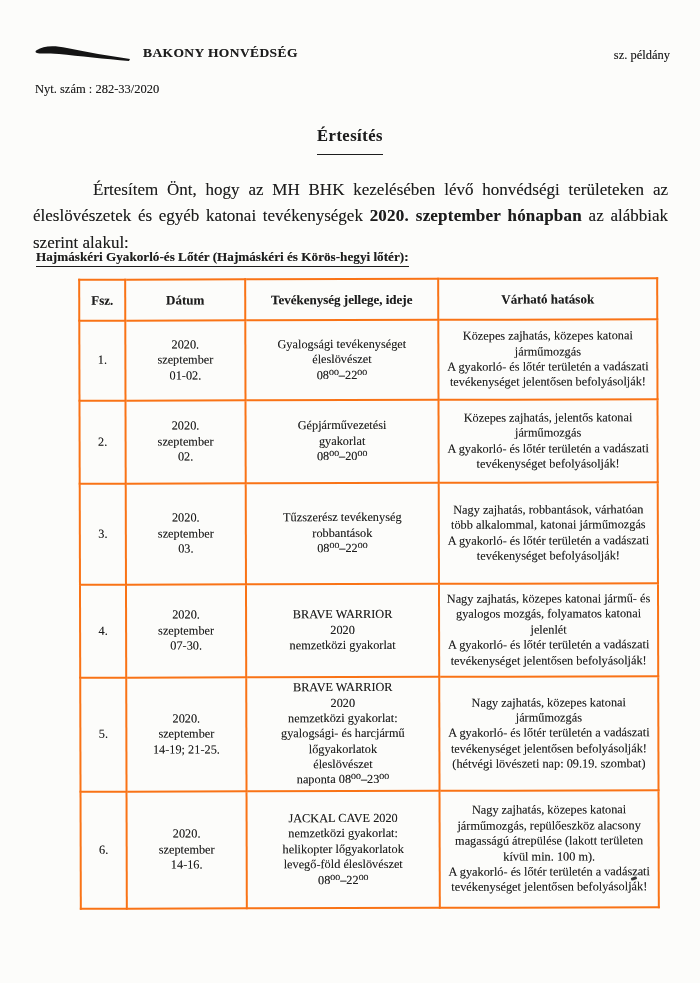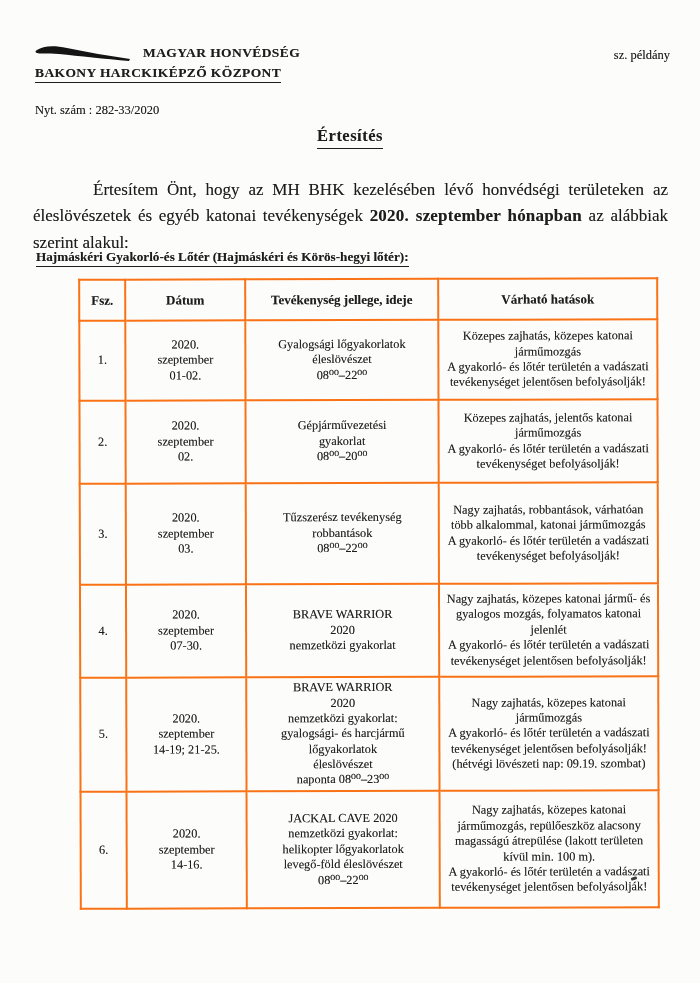--- a/index.html
+++ b/index.html
@@ -40,21 +40,21 @@
   .copy-label { font-size: 12.5px; margin-top: 4px; }
 
   
   .doc-title-wrap { position: absolute; top: 126px; left: 0; right: 0; text-align: center; }
   .doc-title {
     display: inline-block;
     font-weight: bold;
     font-size: 16.5px;
     letter-spacing: 0.5px;
     border-bottom: 1.7px solid #1d1d1d;
-    padding-bottom: 2px;
+    padding-bottom: 8px;
   }
 
   
   .intro {
     position: absolute;
     top: 177px; left: 33px; right: 32px;
     font-size: 17px;
     line-height: 1.55;
     text-align: justify;
     text-indent: 60px;
@@ -110,23 +110,22 @@
 <body>
 
 <div class="page">
 
   <div class="letterhead">
     <div class="lh-left">
       <div class="org-row">
         <svg class="swoosh" viewBox="0 0 98 18" aria-hidden="true">
           <path d="M2,6 C8,2 18,1 32,4 C52,8 74,12 95,15 L94,17 C70,15 44,12 24,10 C12,9 4,10 2,9 C0,8.5 0,7 2,6 Z" fill="#141414"></path>
         </svg>
-        <span class="org1">MAGYAR HONVÉDSÉG</span>
+        <span class="org1">BAKONY HONVÉDSÉG</span>
       </div>
-      <span class="org2">BAKONY HARCKIKÉPZŐ KÖZPONT</span>
       <span class="regnum">Nyt. szám : 282-33/2020</span>
     </div>
     <span class="copy-label">sz. példány</span>
   </div>
 
   <div class="doc-title-wrap">
     <span class="doc-title">Értesítés</span>
   </div>
 
   <p class="intro"><span>Értesítem Önt, hogy az MH BHK kezelésében lévő honvédségi területeken az éleslövészetek és egyéb katonai tevékenységek </span><b>2020. szeptember hónapban</b><span> az alábbiak szerint alakul:</span></p>
@@ -153,21 +152,21 @@
       </thead>
       <tbody id="table-body">
           <tr style="height: 80px;">
             <td class="c-num">1.</td>
             <td class="c-date">
               <div>2020.</div>
               <div>szeptember</div>
               <div>01-02.</div>
             </td>
             <td class="c-act">
-              <div>Gyalogsági lőgyakorlatok</div>
+              <div>Gyalogsági tevékenységet</div>
               <div class="b">éleslövészet</div>
               <div>08⁰⁰–22⁰⁰</div>
             </td>
             <td class="c-imp">
               <div>Közepes zajhatás, közepes katonai járműmozgás</div>
               <div class="b">A gyakorló- és lőtér területén a vadászati tevékenységet jelentősen befolyásolják!</div>
             </td>
           </tr>
           <tr style="height: 83px;">
             <td class="c-num">2.</td>

